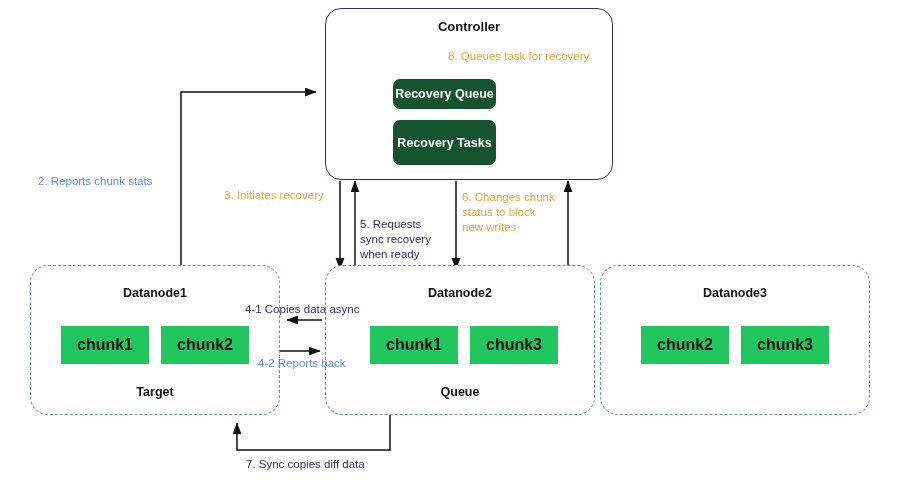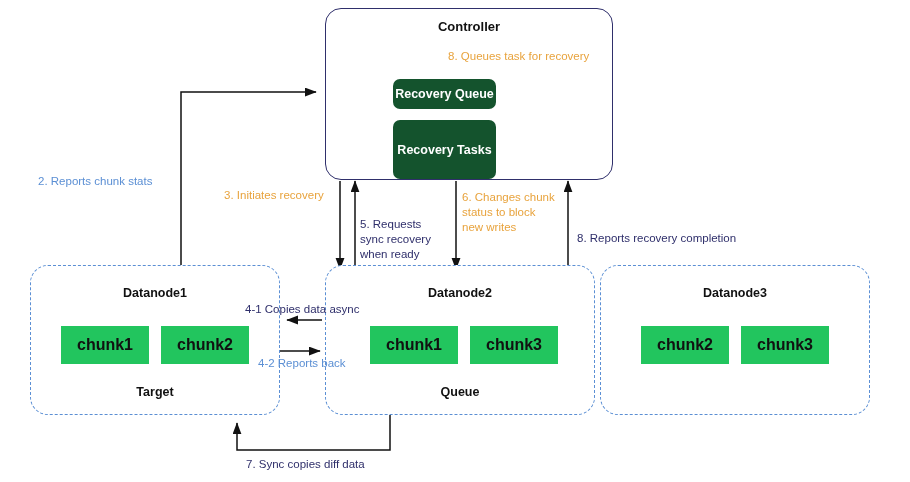--- a/index.html
+++ b/index.html
@@ -61,21 +61,21 @@
   #recovery-queue-chip {
     left: 393px;
     top: 79px;
     width: 103px;
     height: 30px;
   }
   #recovery-tasks-chip {
     left: 393px;
     top: 120px;
     width: 103px;
-    height: 59px;
+    height: 45px;
   }
 
   
   .datanode-box {
     position: absolute;
     top: 265px;
     height: 150px;
     border: 1.6px dashed #5b8fd4;
     border-radius: 18px;
     background: #ffffff;
@@ -230,15 +230,14 @@
   <div class="flow-label lbl-orange" id="label-3">3. Initiates recovery</div>
   <div class="flow-label lbl-navy" id="label-4-1">4-1 Copies data async</div>
   <div class="flow-label lbl-blue" id="label-4-2">4-2 Reports back</div>
   <div class="flow-label lbl-navy" id="label-5">5. Requests
 sync recovery
 when ready</div>
   <div class="flow-label lbl-orange" id="label-6">6. Changes chunk
 status to block
 new writes</div>
   <div class="flow-label lbl-navy" id="label-7">7. Sync copies diff data</div>
-  <div class="flow-label lbl-navy" id="label-8">8. Reports recovery completion</div>
 
 </div>
 
 </body></html>

